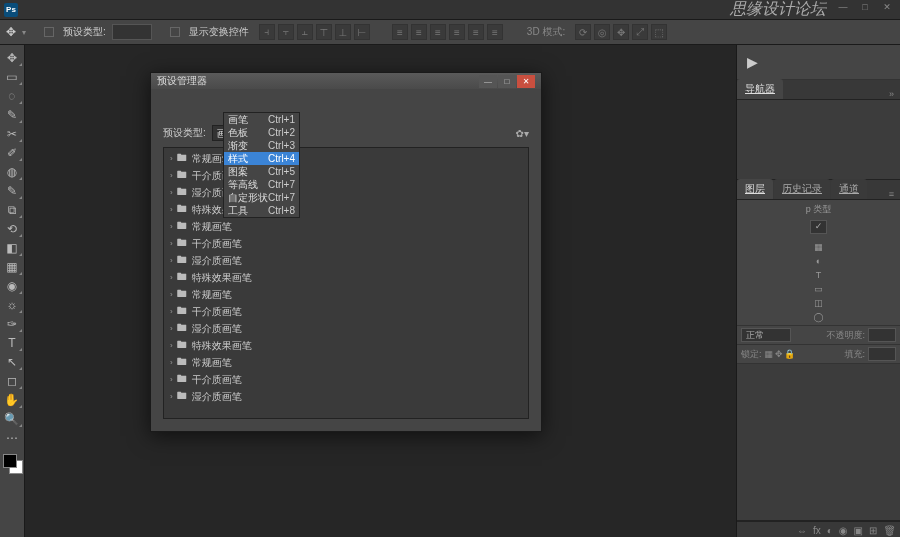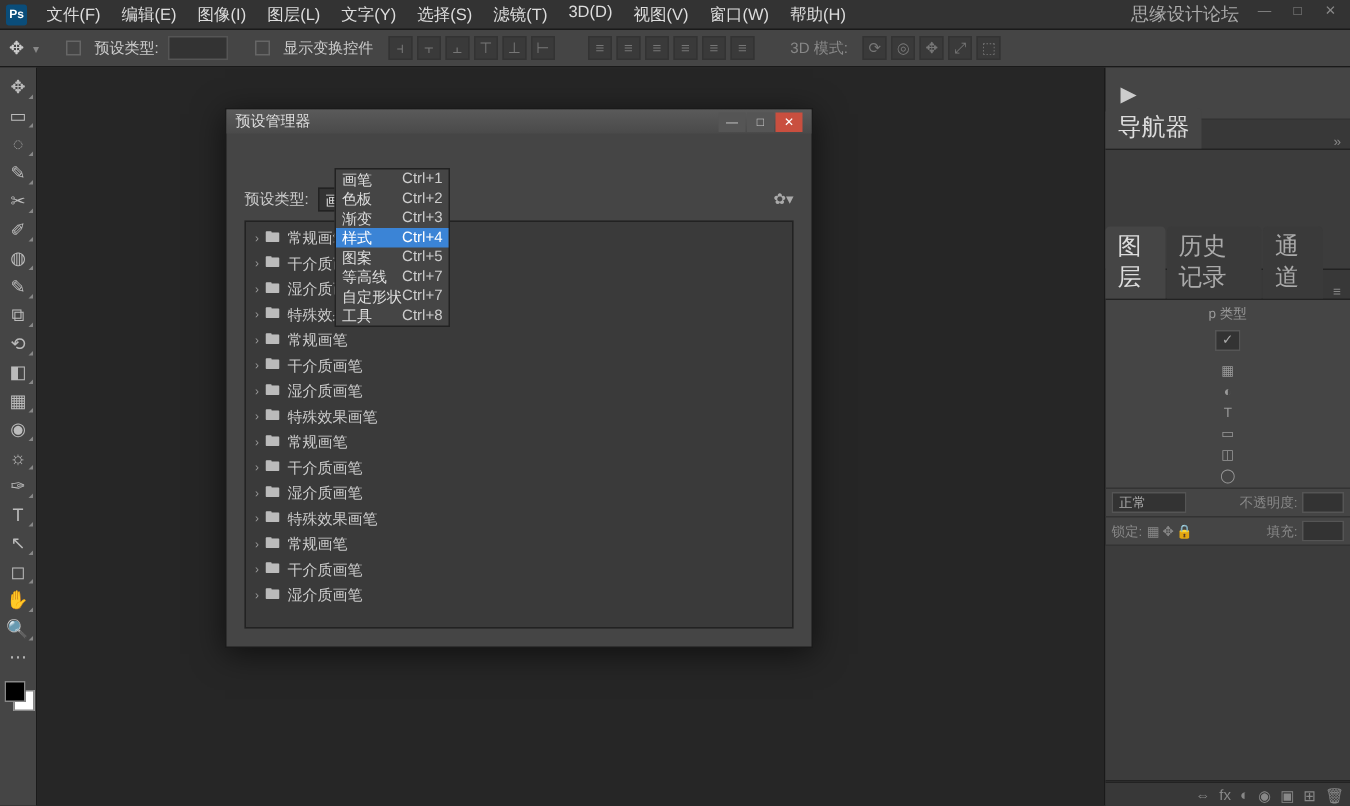--- a/index.html
+++ b/index.html
@@ -2,21 +2,21 @@
 <html><head>
 <meta charset="utf-8">
 <style>
 * { margin: 0; padding: 0; box-sizing: border-box; font-family: "Microsoft YaHei", Arial, sans-serif; }
 body { background: #2a2a2a; width: 900px; height: 537px; overflow: hidden; color: #ccc; font-size: 11px; position: relative; }
 
 
 .menubar { background: #333; height: 20px; display: flex; align-items: center; padding: 0 4px; border-bottom: 1px solid #1a1a1a; }
 .ps-logo { width: 14px; height: 14px; background: #0a4d7a; color: #fff; font-size: 8px; font-weight: bold; display: flex; align-items: center; justify-content: center; margin-right: 6px; border-radius: 2px; }
 .menu-item { padding: 0 7px; cursor: pointer; font-size: 11px; color: #ddd; }
-.brand-right { margin-left: auto; color: #aaa; font-size: 12px; padding-right: 70px; }
+.brand-right { margin-left: auto; font-style: italic; color: #aaa; font-size: 16px; padding-right: 70px; }
 .win-controls { position: absolute; right: 2px; top: 0; display: flex; }
 .win-btn { width: 22px; height: 14px; font-size: 9px; display:flex; align-items:center; justify-content:center; color:#888;}
 
 
 .optbar { background: #454545; height: 25px; display: flex; align-items: center; padding: 0 6px; border-bottom: 1px solid #1a1a1a; gap: 6px; font-size: 10px; color: #ccc; }
 .opt-move-icon { font-size: 12px; }
 .opt-drop { font-size: 8px; color: #888; }
 .opt-checkbox { width: 10px; height: 10px; border: 1px solid #666; display: inline-block; vertical-align: middle; margin-right: 3px; }
 .opt-select { background: #333; border: 1px solid #555; padding: 1px 14px 1px 4px; font-size: 10px; color: #aaa; min-width: 40px; height: 16px; }
 .opt-icons { display: flex; gap: 3px; margin-left: 4px; }
@@ -32,21 +32,21 @@
 .swatch-fg { position: absolute; width: 14px; height: 14px; background: #000; border: 1px solid #888; left: 3px; top: 0; }
 .swatch-bg { position: absolute; width: 14px; height: 14px; background: #fff; border: 1px solid #888; left: 9px; top: 6px; }
 
 .canvas-area { flex: 1; background: #262626; position: relative; }
 
 
 .right-panels { width: 164px; background: #454545; border-left: 1px solid #1a1a1a; display: flex; flex-direction: column; }
 .panel-play { height: 35px; display: flex; align-items: center; justify-content: flex-start; padding-left: 10px; border-bottom: 1px solid #333; }
 .play-btn { color: #ccc; font-size: 14px; }
 .panel-tabs { display: flex; background: #383838; border-bottom: 1px solid #222; height: 20px; align-items: flex-end; }
-.panel-tab { padding: 3px 8px; font-size: 16px; color: #aaa; background: #3a3a3a; border-radius: 3px 3px 0 0; margin-right: 1px; cursor: pointer; }
+.panel-tab { padding: 3px 8px; font-size: 10px; color: #aaa; background: #3a3a3a; border-radius: 3px 3px 0 0; margin-right: 1px; cursor: pointer; text-decoration: underline; }
 .panel-tab.active { background: #454545; color: #ddd; }
 .panel-tab-close { margin-left: auto; padding: 0 6px; color: #888; font-size: 9px; }
 .panel-body { background: #3c3c3c; height: 80px; border-bottom: 1px solid #222; }
 .panel-body.tall { flex: 1; }
 .layer-controls { display: flex; align-items: center; padding: 3px 4px; gap: 4px; font-size: 9px; color: #999; border-bottom: 1px solid #333; flex-direction: column;}
 .layer-select { background: #333; border: 1px solid #555; font-size: 9px; padding: 0 4px; color: #aaa; height: 14px; }
 .layer-row2 { display: flex; align-items: center; padding: 2px 4px; gap: 3px; font-size: 9px; color: #888; border-bottom: 1px solid #333;}
 .lock-icons { display: flex; gap: 2px; }
 .lock-icons span { font-size: 9px; }
 .panel-footer { height: 18px; background: #383838; border-top: 1px solid #222; display: flex; align-items: center; justify-content: flex-end; padding: 0 4px; gap: 6px; color: #888; font-size: 10px; margin-top: auto; }
@@ -77,33 +77,20 @@
 .drop-row { display: flex; justify-content: space-between; padding: 0 4px; height: 13px; align-items: center; color: #ddd; }
 .drop-row.sel { background: #3b84d6; color: #fff; }
 .drop-short { color: #ccc; }
 .drop-row.sel .drop-short { color: #fff; }
 </style>
 </head>
 <body>
 
 <div class="menubar">
   <div class="ps-logo">Ps</div>
-  <div id="menu-items" style="display: flex;">
-      <span class="menu-item">文件(F)</span>
-      <span class="menu-item">编辑(E)</span>
-      <span class="menu-item">图像(I)</span>
-      <span class="menu-item">图层(L)</span>
-      <span class="menu-item">文字(Y)</span>
-      <span class="menu-item">选择(S)</span>
-      <span class="menu-item">滤镜(T)</span>
-      <span class="menu-item">3D(D)</span>
-      <span class="menu-item">视图(V)</span>
-      <span class="menu-item">窗口(W)</span>
-      <span class="menu-item">帮助(H)</span>
-    </div>
   <div class="brand-right">思缘设计论坛</div>
   <div class="win-controls">
     <div class="win-btn">—</div>
     <div class="win-btn">□</div>
     <div class="win-btn">✕</div>
   </div>
 </div>
 
 <div class="optbar">
   <span class="opt-move-icon">✥</span>

